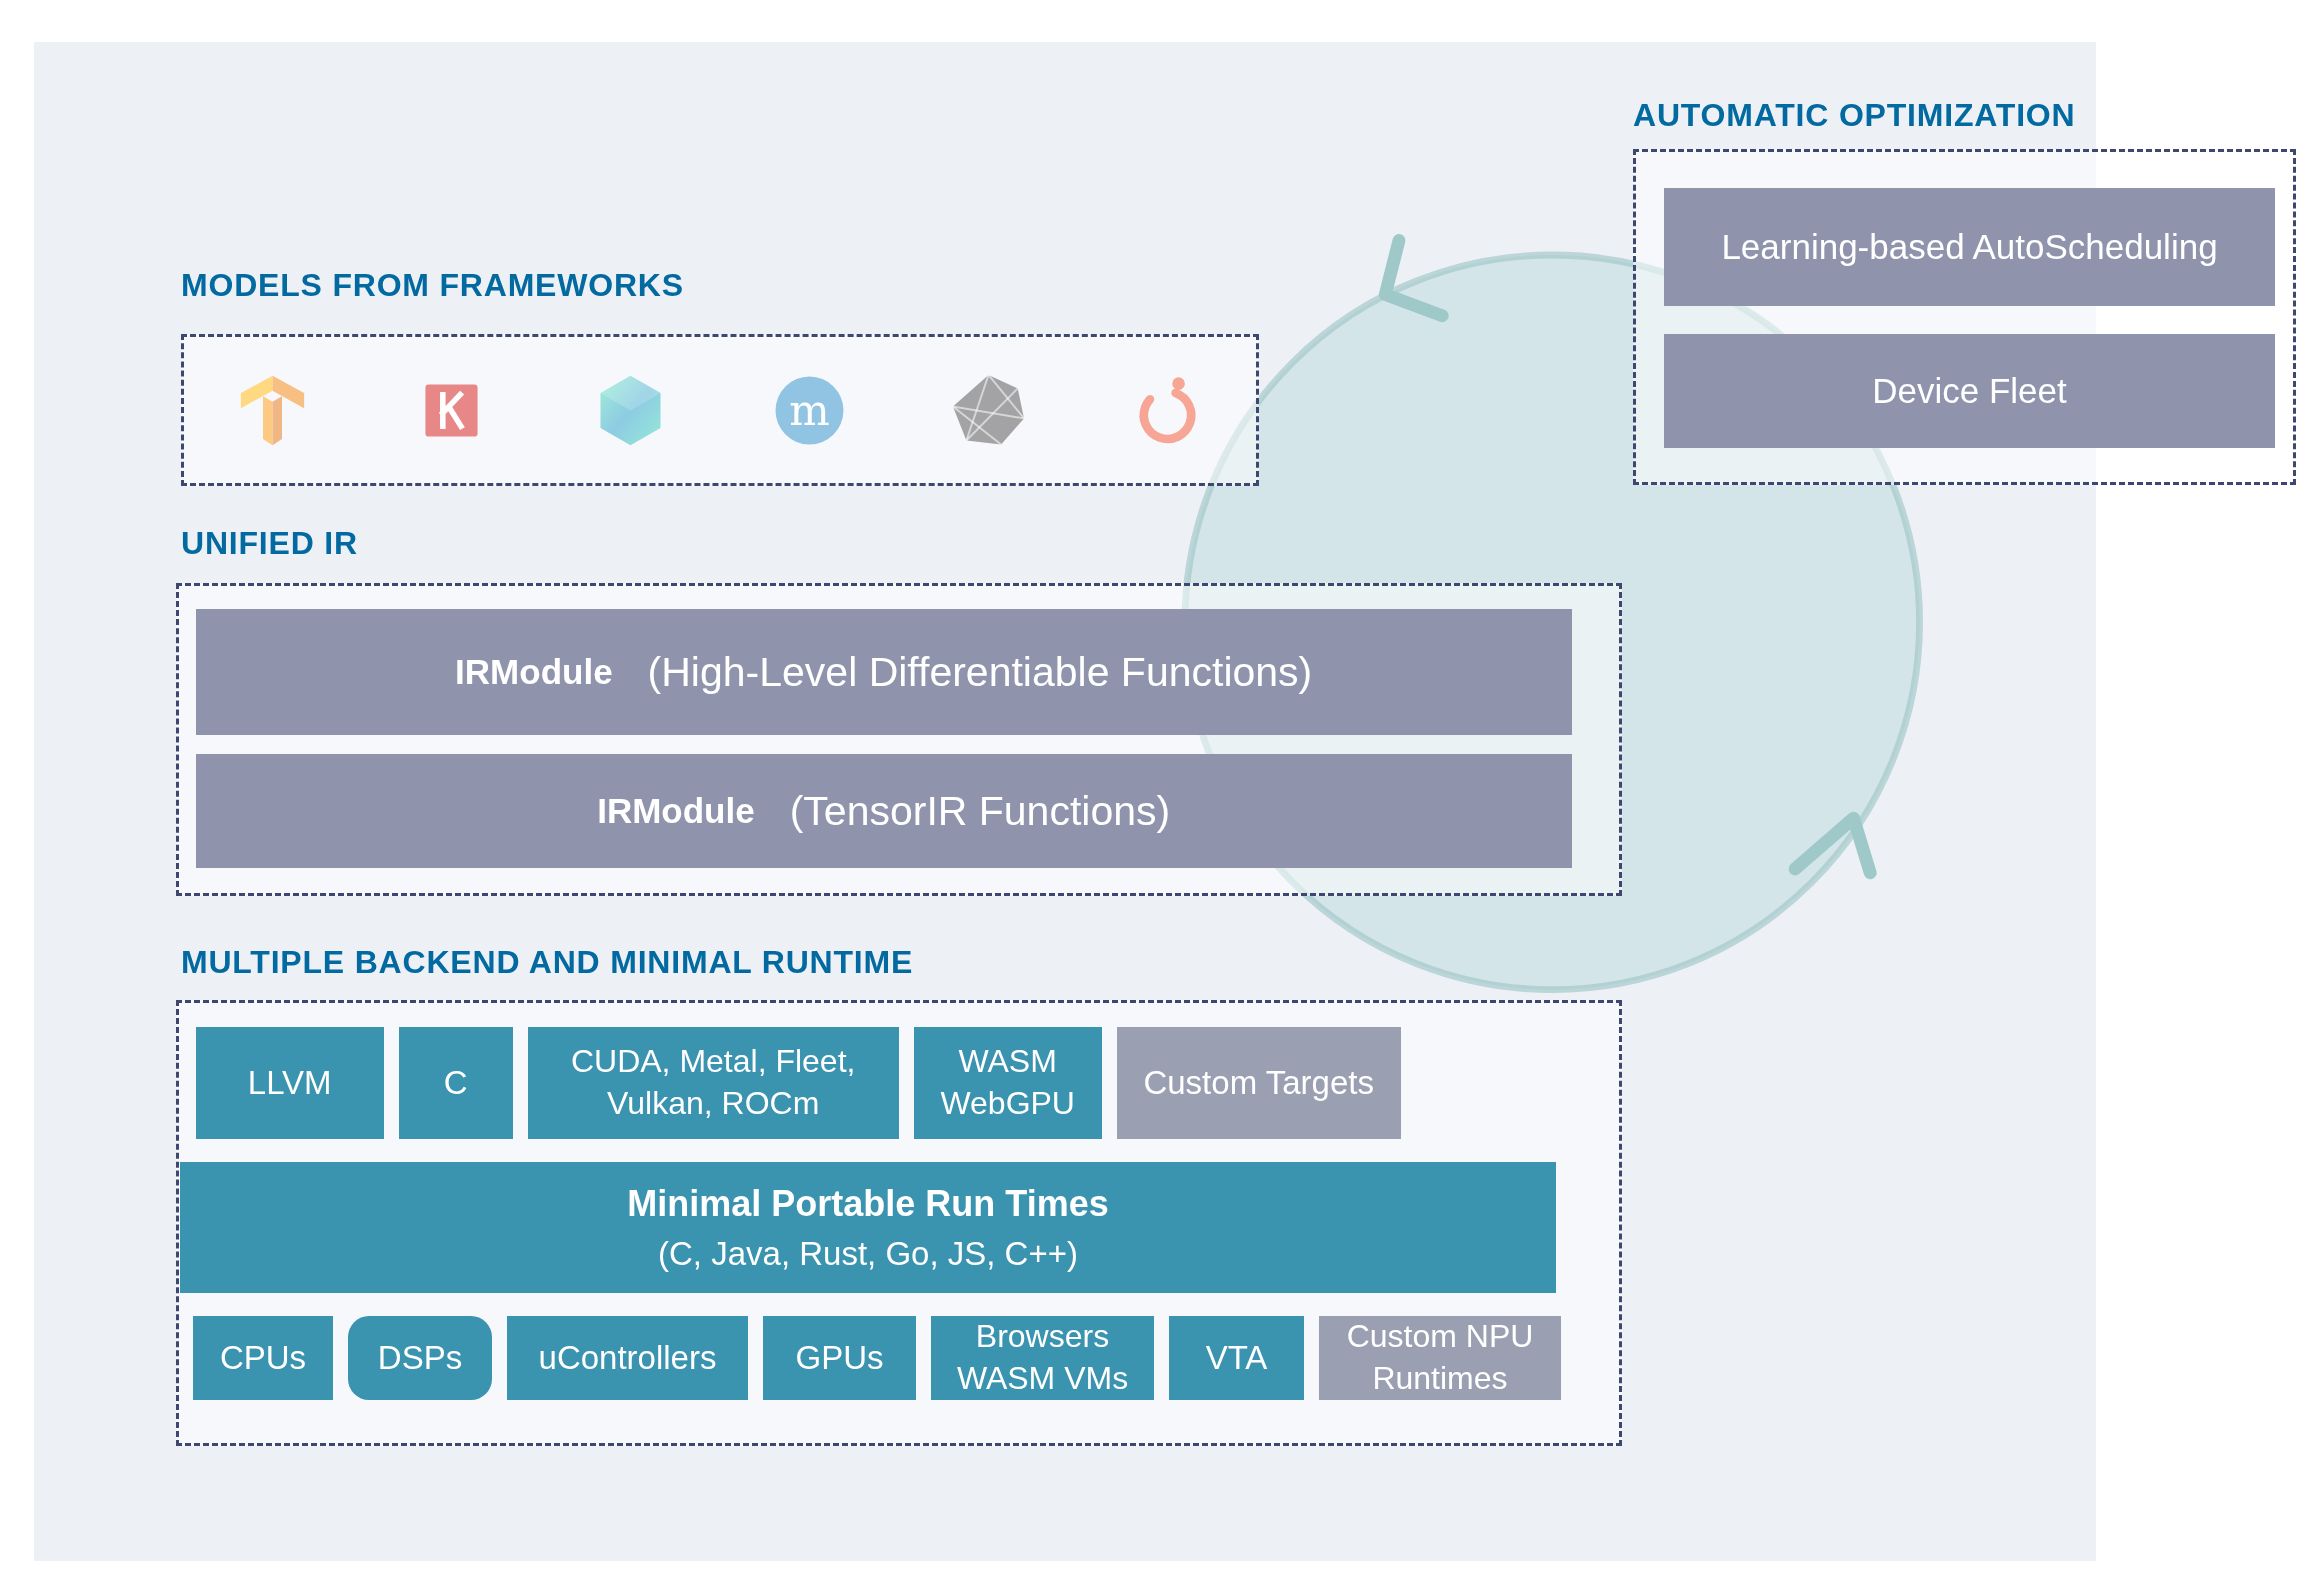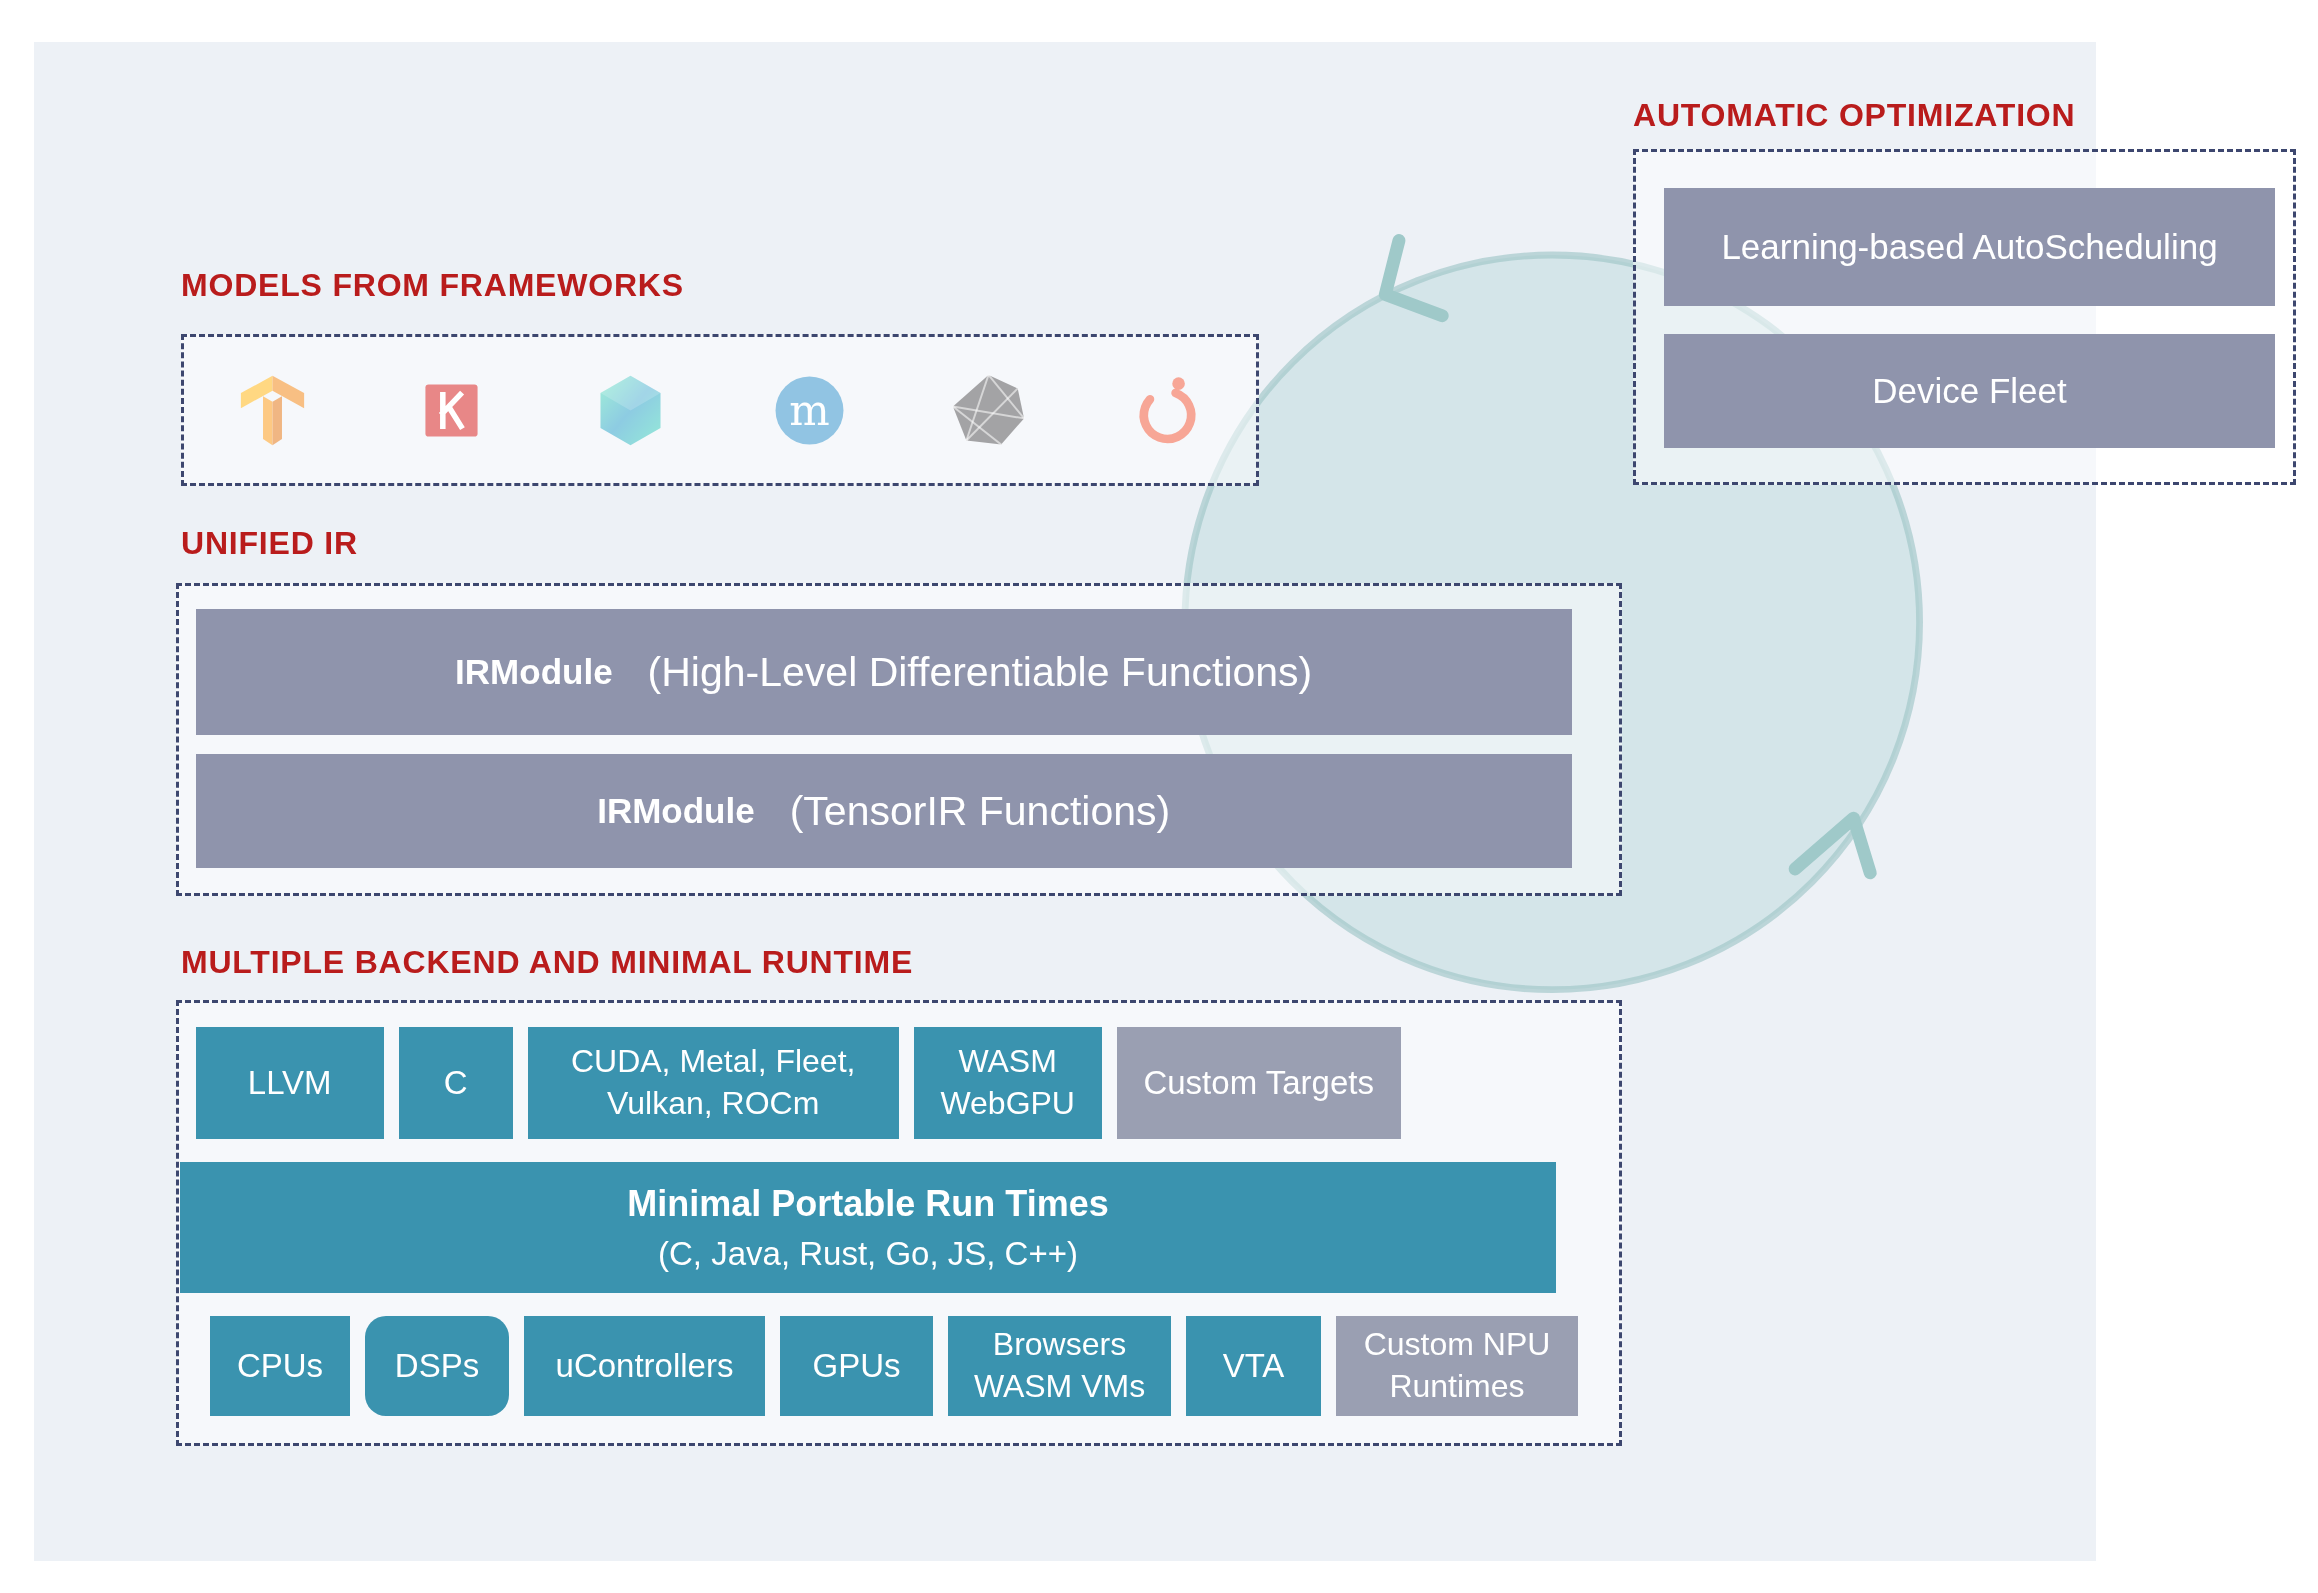--- a/index.html
+++ b/index.html
@@ -1,20 +1,20 @@
 <!DOCTYPE html>
 <html style="font-size:12px"><head>
 <meta charset="utf-8">
 <style>
   html,body{margin:0;padding:0;background:#ffffff;}
   #canvas{position:relative;width:2319px;height:1593px;background:#ffffff;overflow:hidden;
           font-family:"Liberation Sans", sans-serif;}
   .panel{position:absolute;left:34px;top:42px;width:2062px;height:1519px;background:#edf1f6;}
   svg.cycle{position:absolute;left:0;top:0;z-index:1;pointer-events:none;}
-  .section-label{position:absolute;z-index:2;font-size:32px;font-weight:700;color:#b91c1c;
+  .section-label{position:absolute;z-index:2;font-size:32px;font-weight:700;color:#0369a1;
                  letter-spacing:0.8px;white-space:nowrap;}
   .dashed-box{position:absolute;z-index:2;border:3px dashed #3d476f;background:rgba(255,255,255,0.5);
               box-sizing:border-box;}
   .bar{position:absolute;background:#8f94ac;color:#ffffff;display:flex;align-items:center;
        justify-content:center;text-align:center;}
   .teal{background:#3a93af;}
   .gray-light{background:#9a9fb2 !important;}
   .ir-title{font-weight:700;font-size:35px;margin-right:35px;}
   .ir-sub{font-weight:400;font-size:41px;}
   .cells{position:absolute;display:flex;gap:15px;}
@@ -115,21 +115,21 @@
       <div class="cell small" style="width:188px;">WASM
 WebGPU</div>
       <div class="cell gray-light" style="width:284px;">Custom Targets</div>
     </div>
 
     <div class="bar teal col" style="left:1px;top:159px;width:1376px;height:131px;">
       <div class="runtime-title">Minimal Portable Run Times</div>
       <div class="runtime-sub">(C, Java, Rust, Go, JS, C++)</div>
     </div>
 
-    <div class="cells" style="left:31px;top:313px;height:100px;justify-content:flex-end;">
+    <div class="cells" style="left:14px;top:313px;height:84px;justify-content:flex-end;">
       <div class="cell" style="width:140px;">CPUs</div>
       <div class="cell" style="width:144px;border-radius:21px;">DSPs</div>
       <div class="cell" style="width:241px;">uControllers</div>
       <div class="cell" style="width:153px;">GPUs</div>
       <div class="cell small" style="width:223px;">Browsers
 WASM VMs</div>
       <div class="cell" style="width:135px;">VTA</div>
       <div class="cell small gray-light" style="width:242px;">Custom NPU
 Runtimes</div>
     </div>

